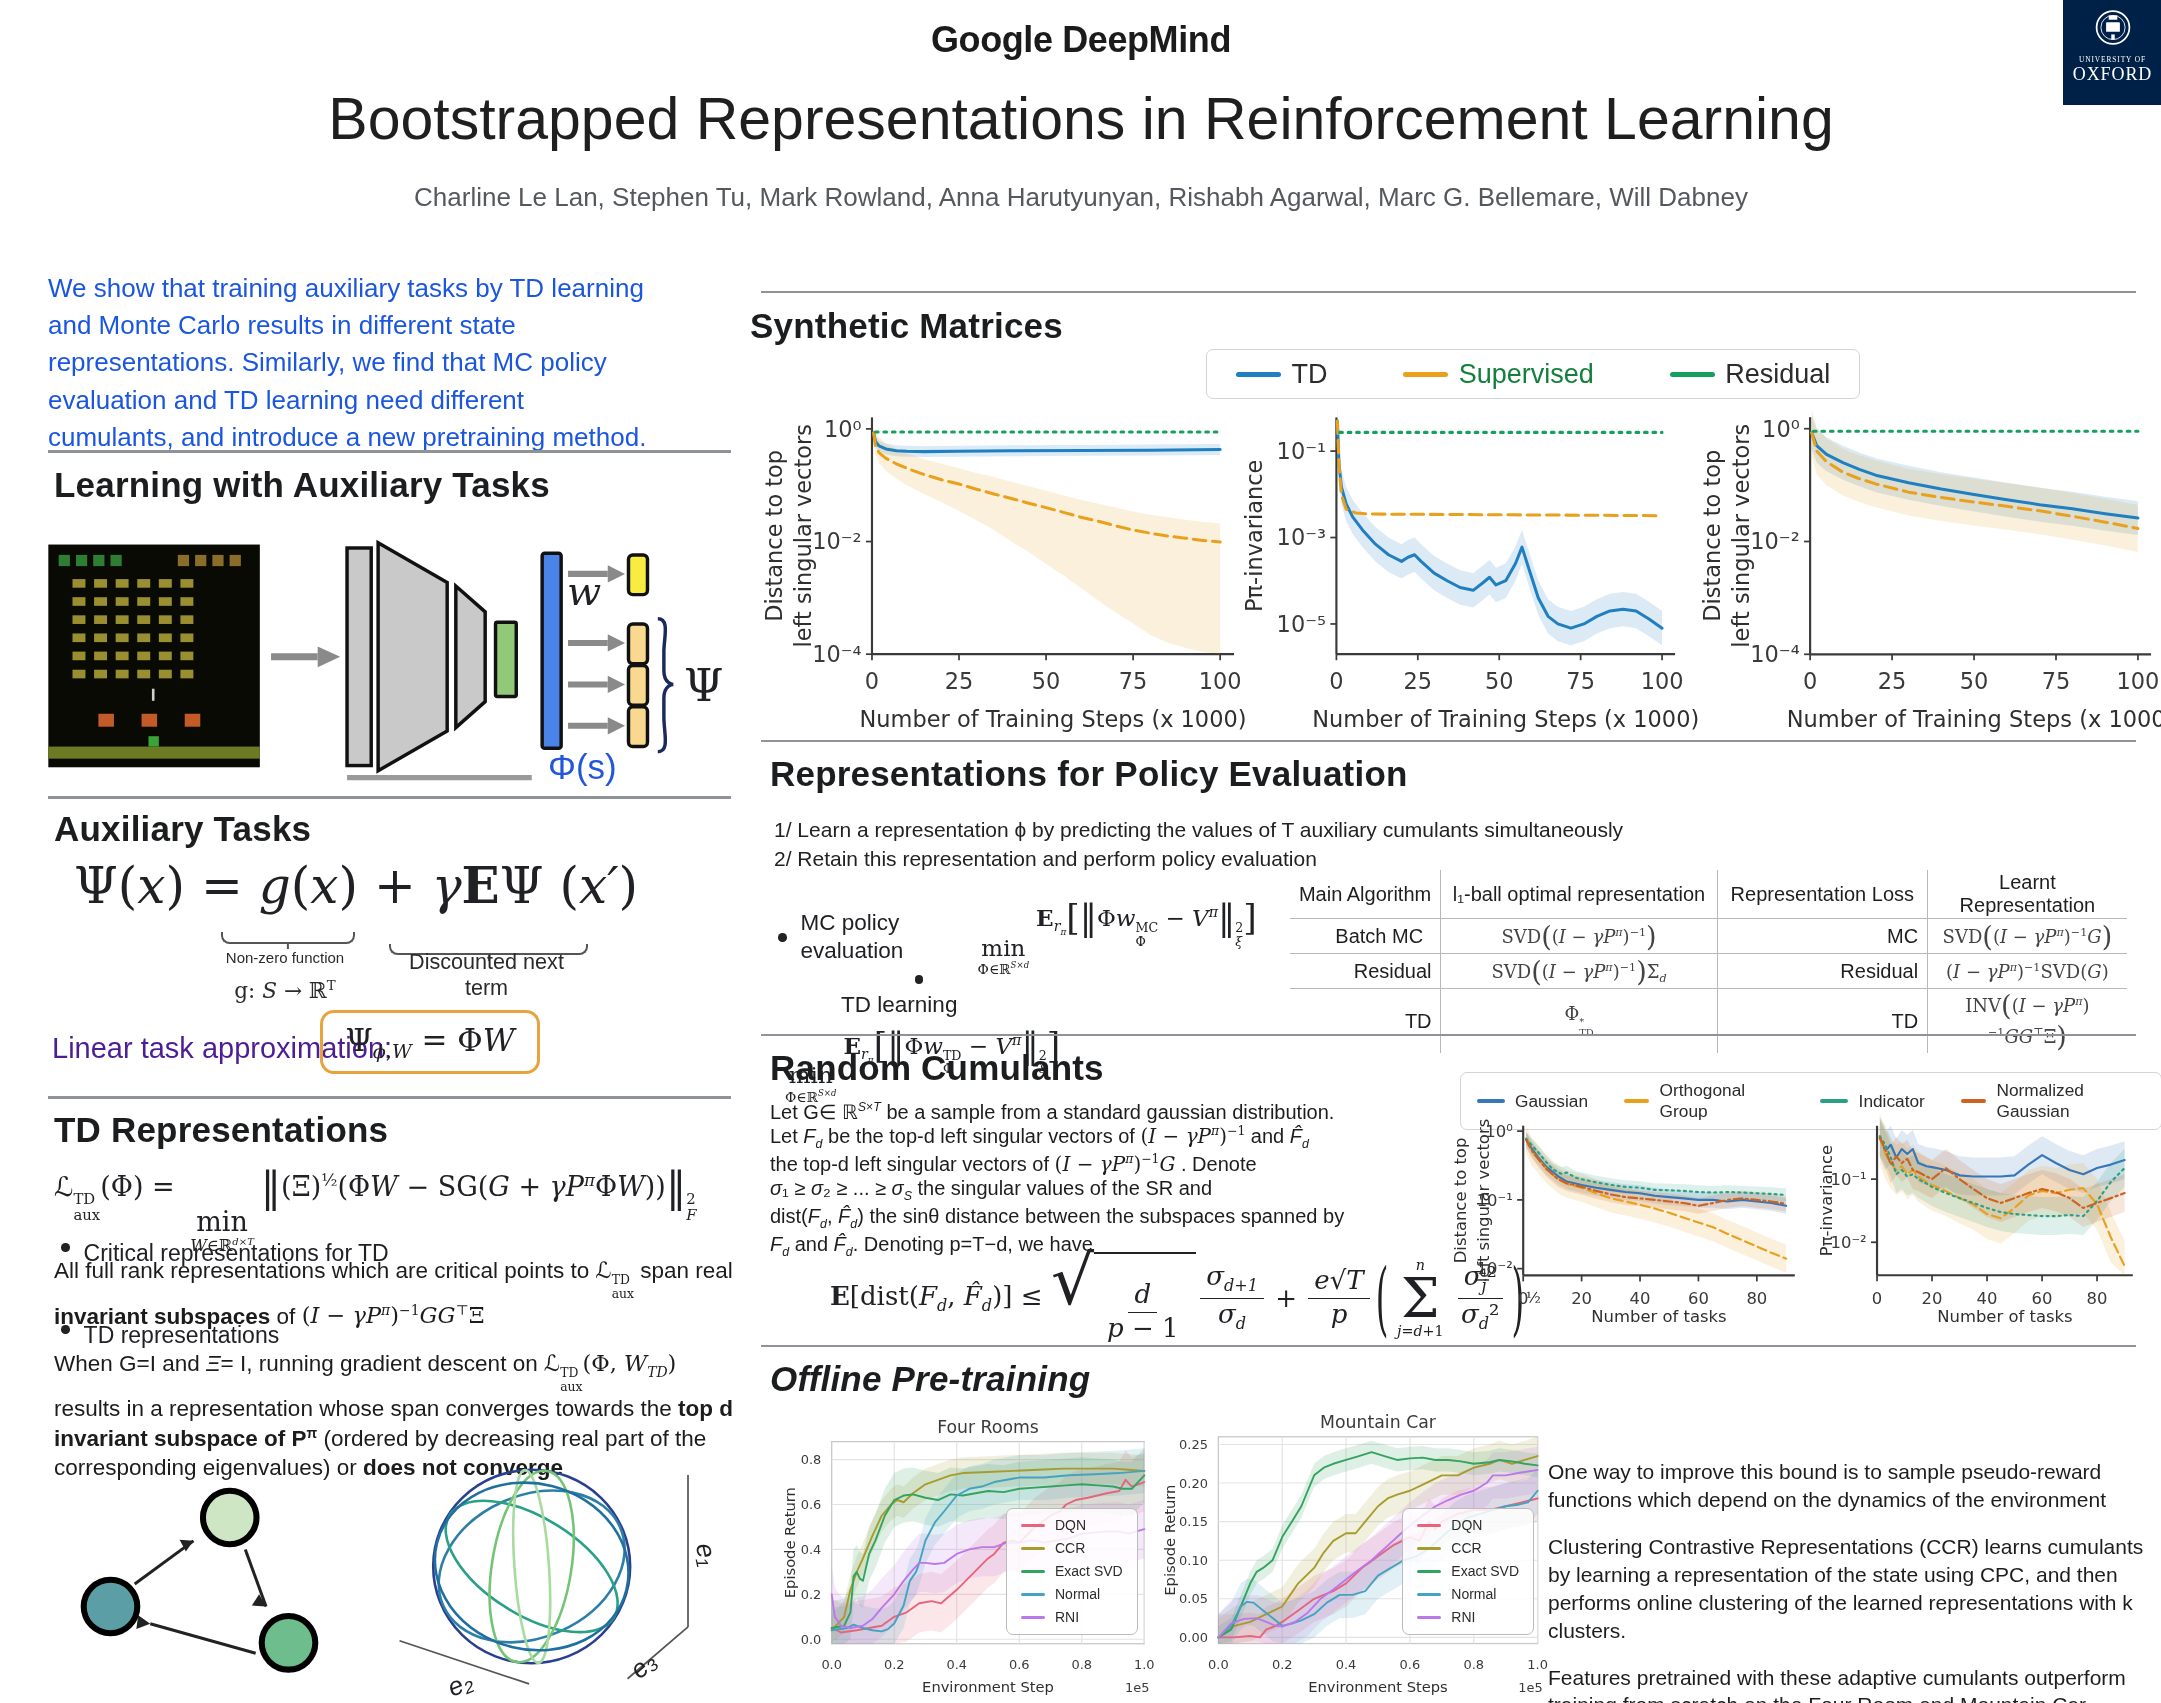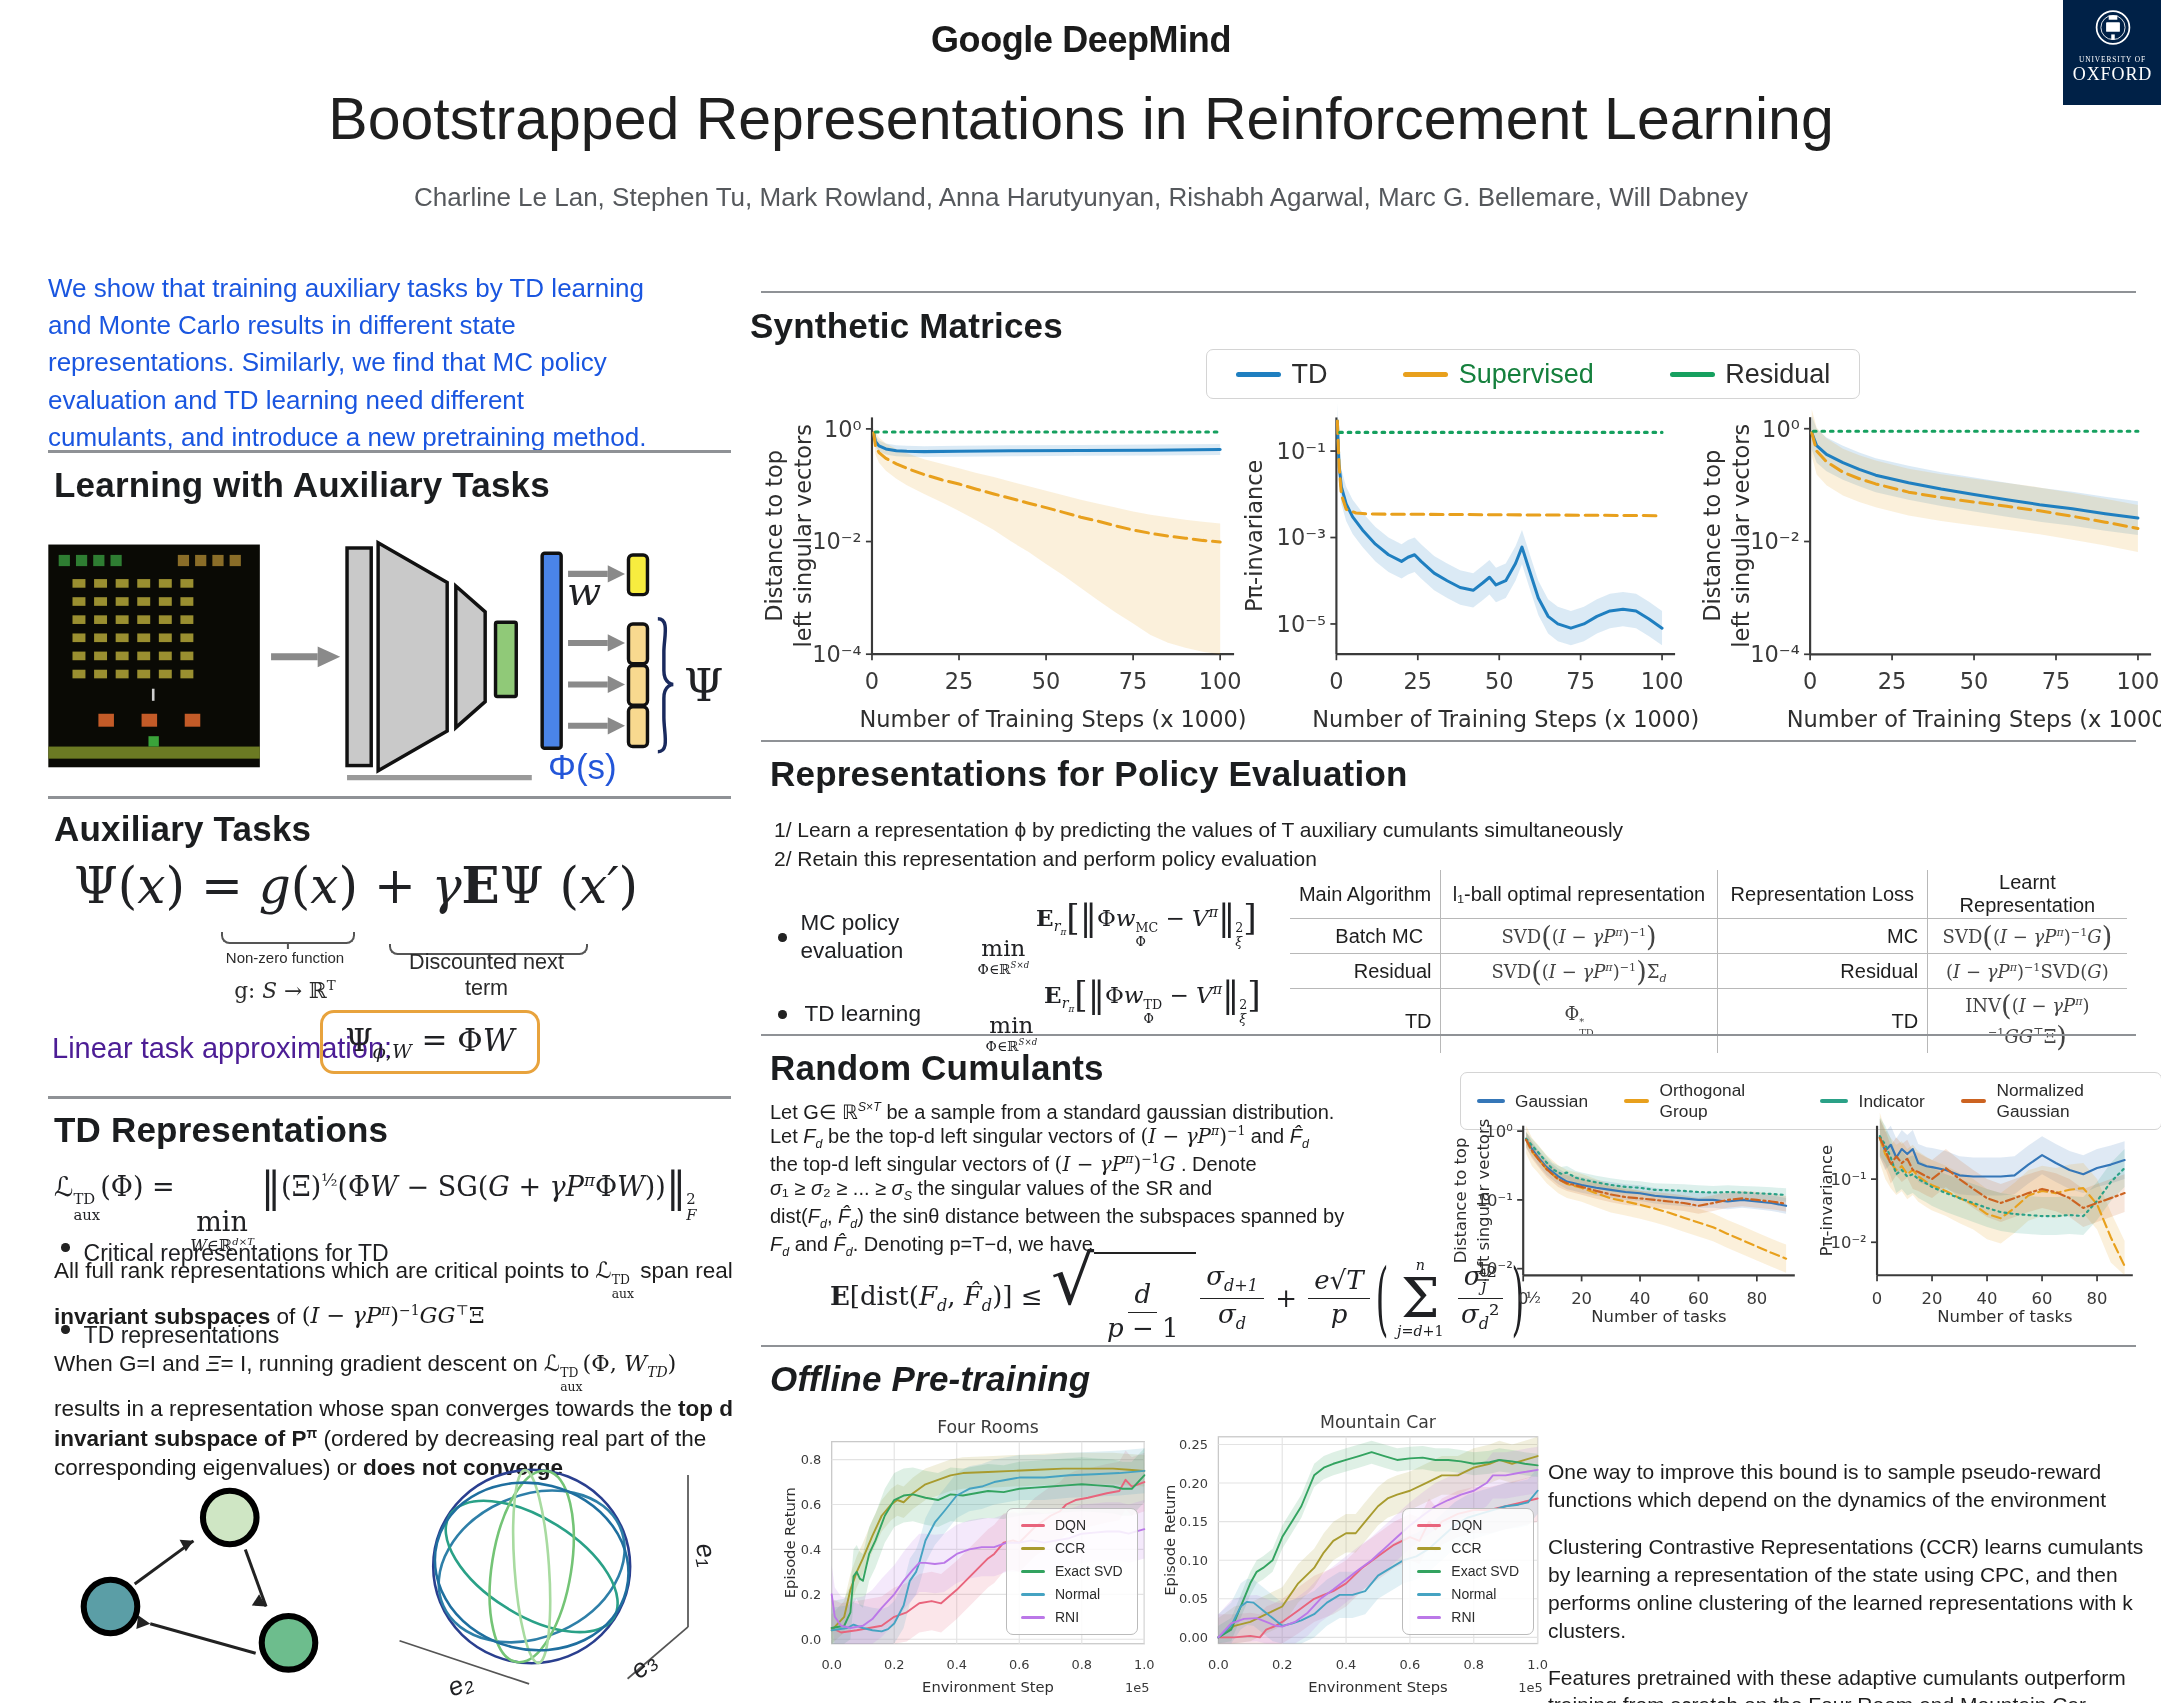--- a/index.html
+++ b/index.html
@@ -378,21 +378,21 @@
         <span class="mb">Φ∈ℝ<sup><i>S</i>×<i>d</i></sup></span>
       </span><b>E</b><sub><i>r<sub>π</sub></i></sub><span class="big">[</span><span class="big">‖</span>Φ<i>w</i><span class="stk">
         <span>MC</span>
         <span>Φ</span>
       </span> − <i>V</i><sup><i>π</i></sup><span class="big">‖</span><span class="stk">
         <span>2</span>
         <span><i>ξ</i></span>
       </span><span class="big">]</span></span>
 </div>
 
-<div class="abs" style="left:778px;top:975px;display:flex;gap:18px;align-items:center;">
+<div class="abs" style="left:778px;top:975px;display:flex;gap:8px;align-items:center;flex-direction:column;">
   <span class="dot"></span>
   <span style="font-size:22.5px;width:156px;">TD learning</span>
   <span class="math" style="font-size:23px;"><span class="minov">
         <span class="mt">min</span>
         <span class="mb">Φ∈ℝ<sup><i>S</i>×<i>d</i></sup></span>
       </span><b>E</b><sub><i>r<sub>π</sub></i></sub><span class="big">[</span><span class="big">‖</span>Φ<i>w</i><span class="stk">
         <span>TD</span>
         <span>Φ</span>
       </span> − <i>V</i><sup><i>π</i></sup><span class="big">‖</span><span class="stk">
         <span>2</span>

